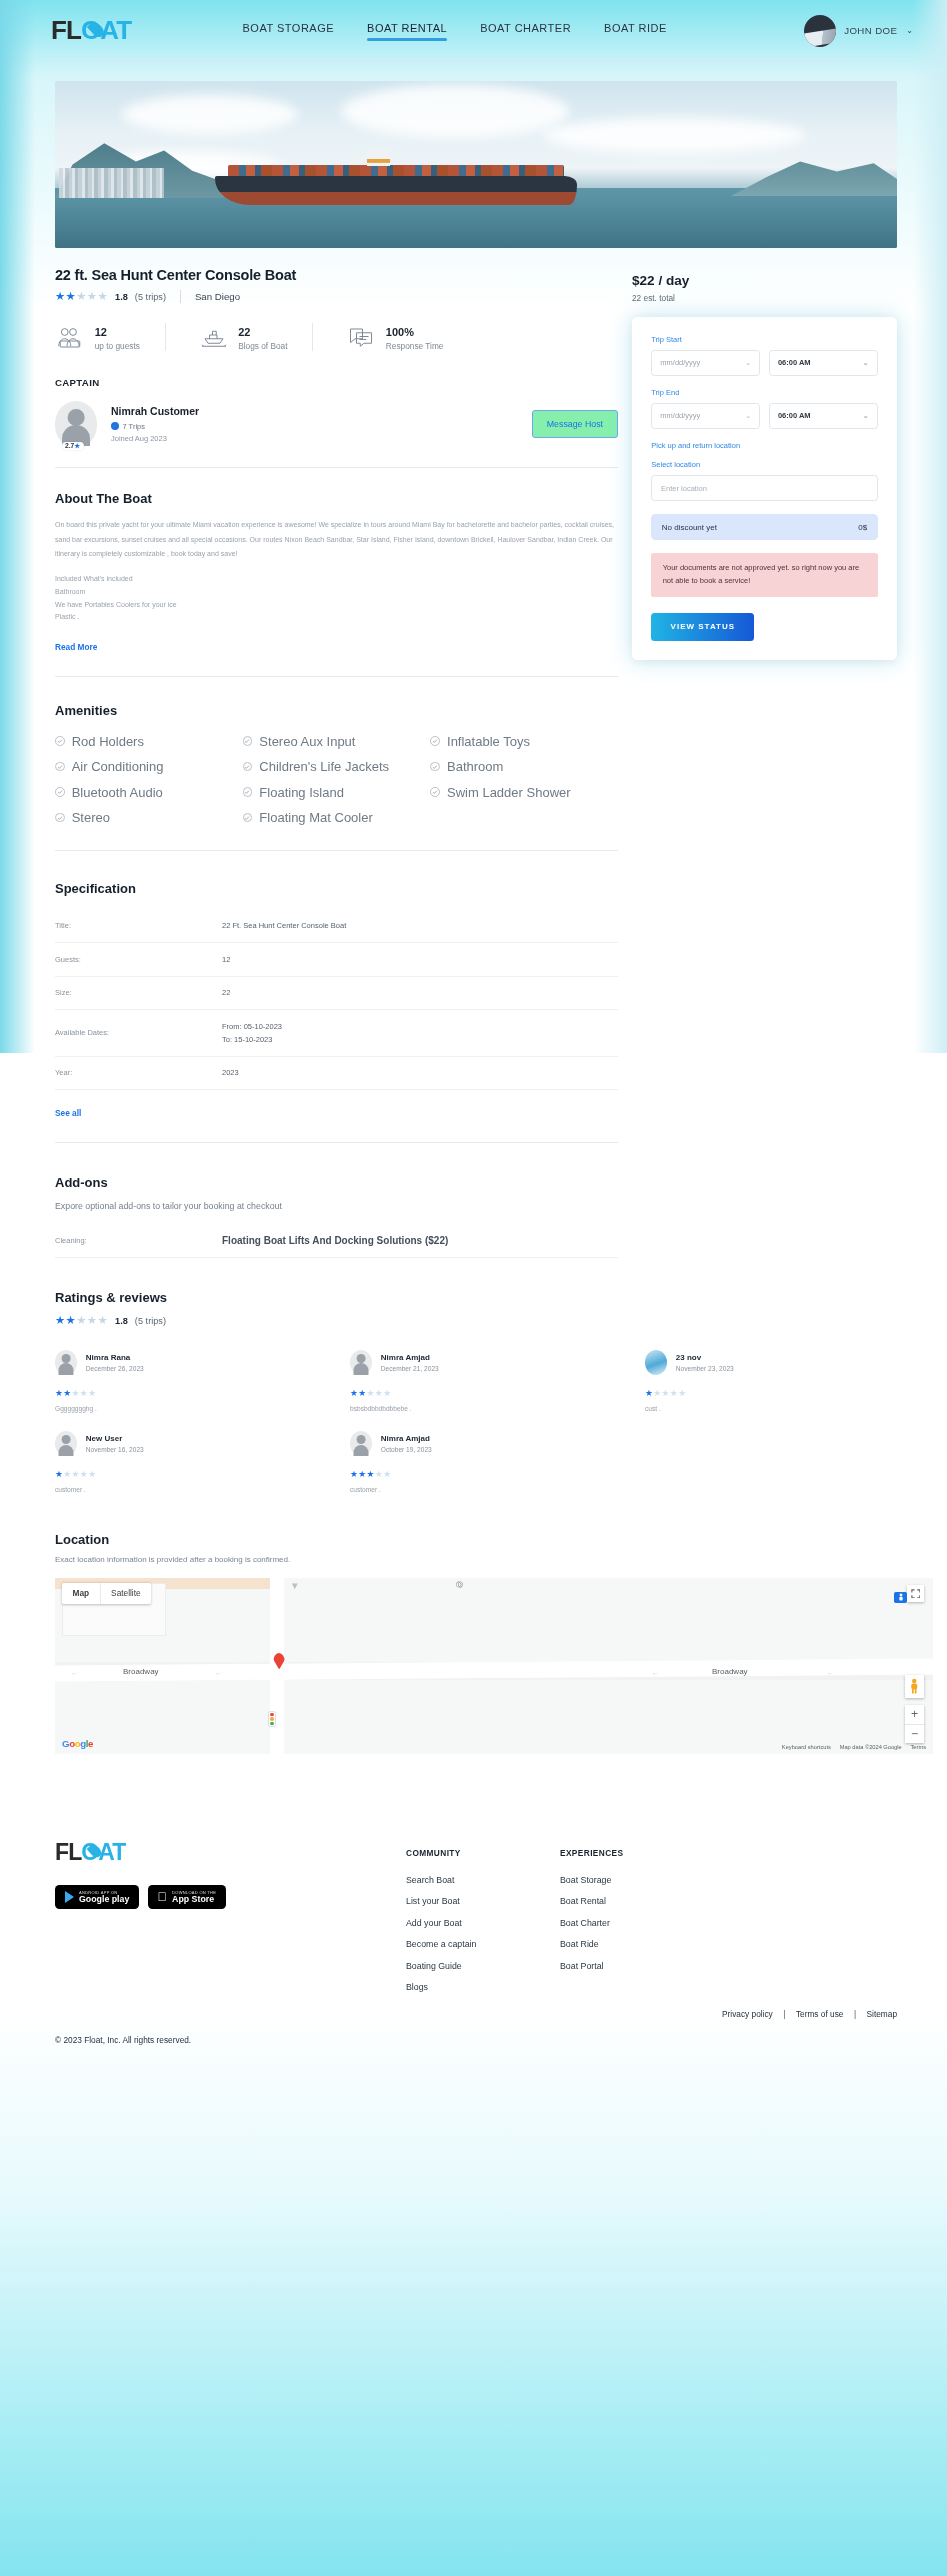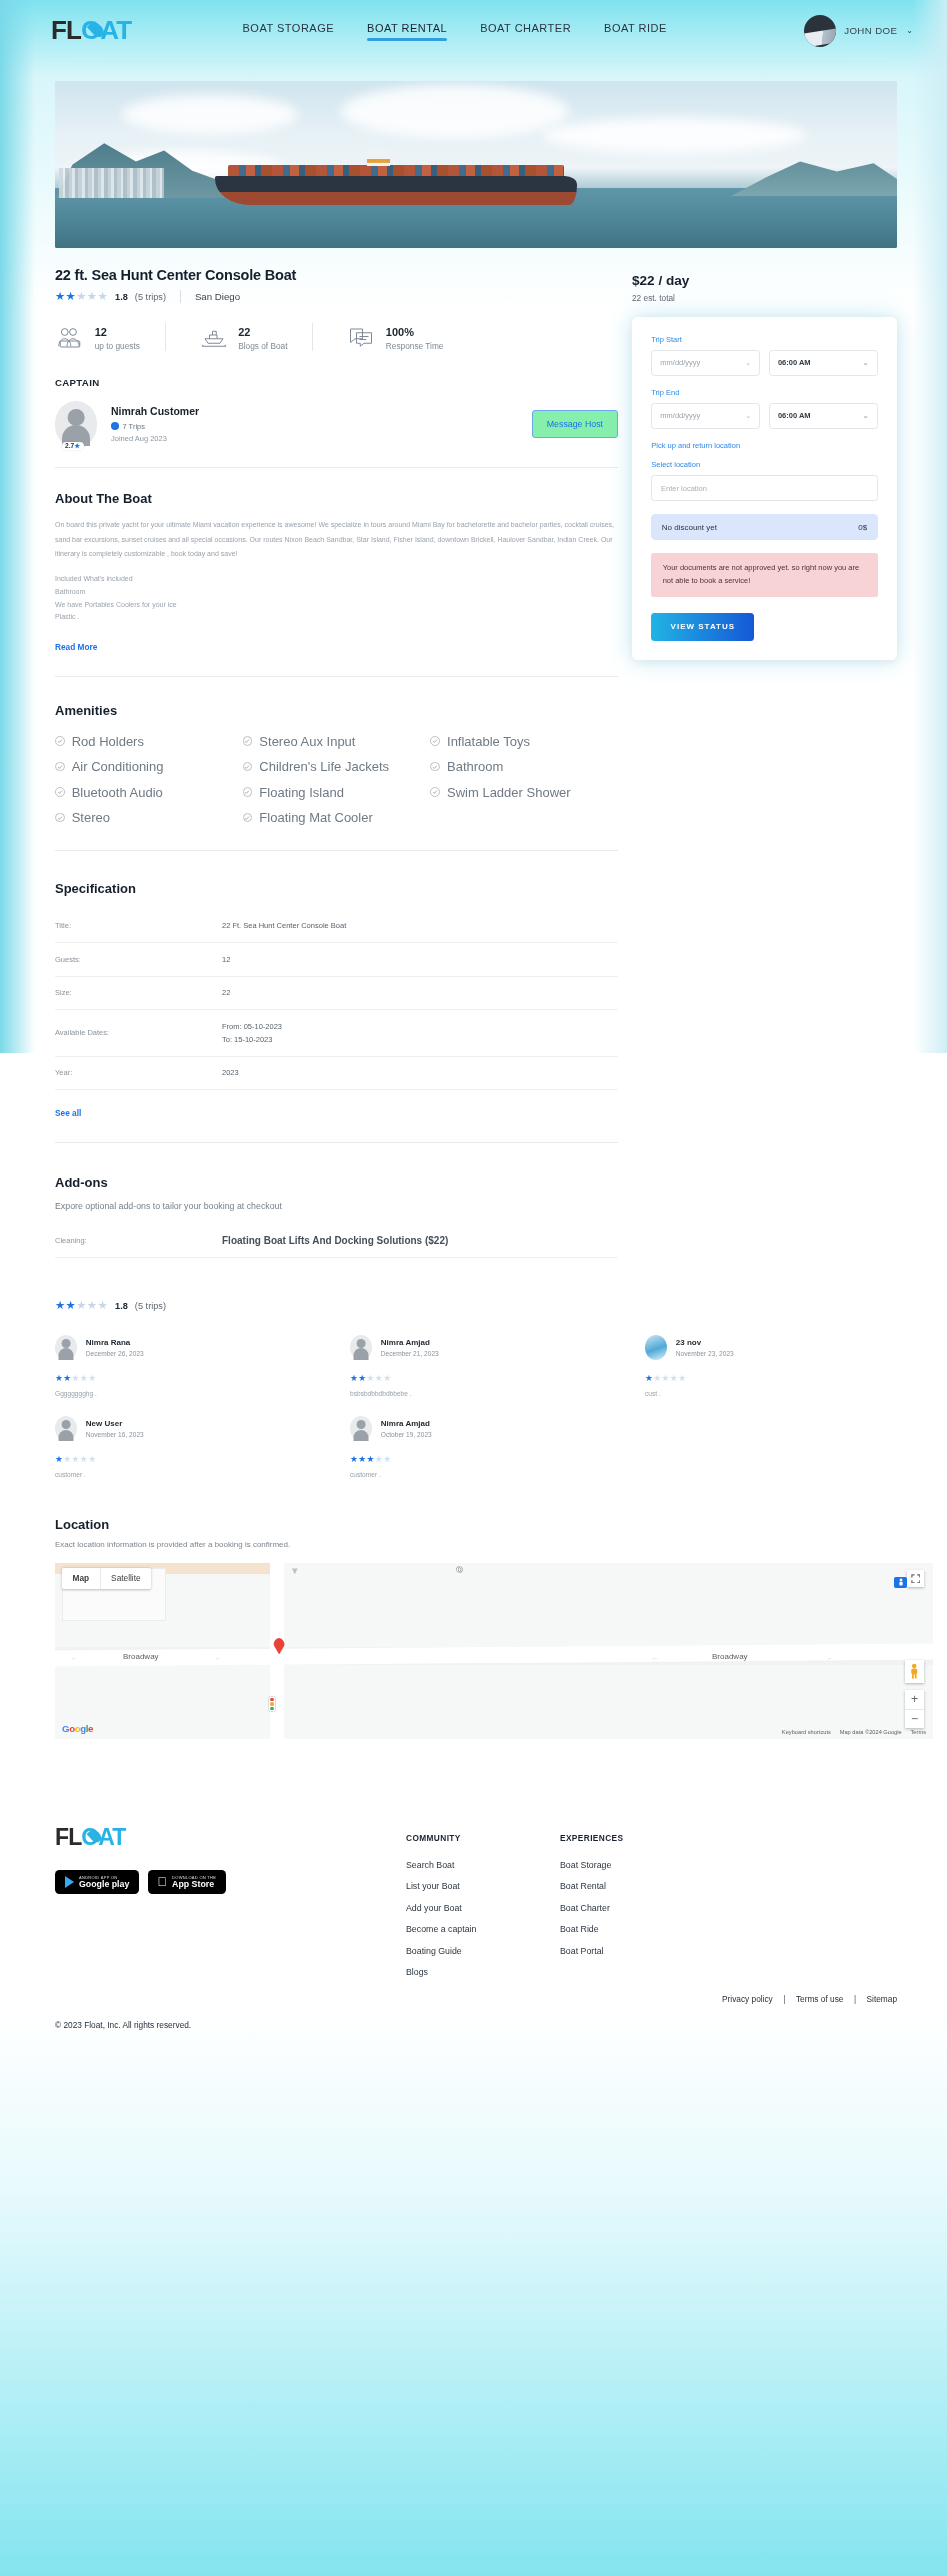--- a/index.html
+++ b/index.html
@@ -628,20 +628,21 @@
       <div class="addon-wrap">
         <div class="sec-title">Add-ons</div>
         <div class="addon-sub">Expore optional add-ons to tailor your booking at checkout</div>
         <div class="addon-row">
           <div class="addon-k">Cleaning:</div>
           <div class="addon-v">Floating Boat Lifts And Docking Solutions ($22)</div>
         </div>
       </div>
 
       <div class="rev-wrap" style="width:878px">
+        <div class="sec-title">Ratings &amp; reviews</div>
         <div class="rev-top">
           <span class="stars"><span class="on">★★</span><span class="off">★★★</span></span>
           <span class="rate-num">1.8</span>
           <span class="trip-count">(5 trips)</span>
         </div>
         <div class="rev-grid">
           <div class="rev">
             <div class="rev-head">
                 <div class="rev-ava"></div>
               <div>

